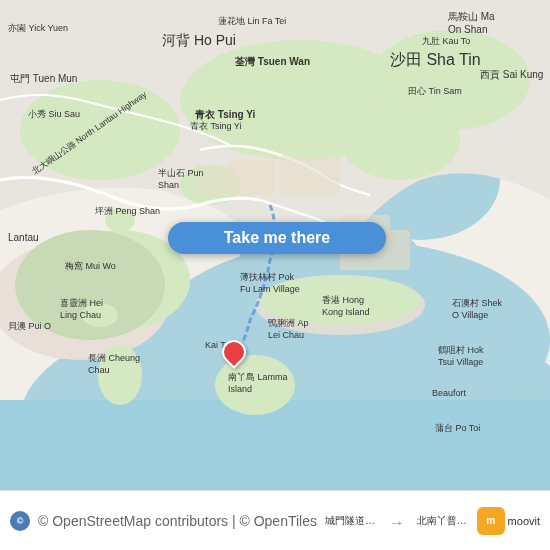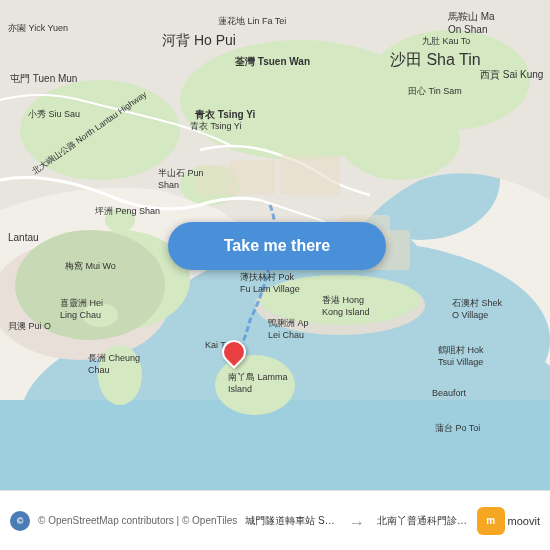--- a/index.html
+++ b/index.html
@@ -12,21 +12,21 @@
       background-color: #e8e0d8;
       overflow: hidden;
     }
 
     
     #take-me-there-btn {
       position: absolute;
       top: 222px;
       left: 168px;
       width: 218px;
-      height: 48px;
+      height: 32px;
       background: #4a90d9;
       color: white;
       border: none;
       border-radius: 24px;
       font-size: 16px;
       font-weight: 600;
       cursor: pointer;
       z-index: 10;
       box-shadow: 0 2px 8px rgba(0,0,0,0.3);
       display: flex;
@@ -71,21 +71,21 @@
       display: flex;
       align-items: center;
       padding: 0 10px;
       gap: 8px;
     }
 
     .bottom-source {
       display: flex;
       align-items: center;
       gap: 4px;
-      font-size: 10px;
+      font-size: 14px;
       color: #666;
       flex-shrink: 0;
     }
 
     .osm-logo {
       width: 20px;
       height: 20px;
       border-radius: 50%;
       background: #4a7cb5;
       display: flex;

